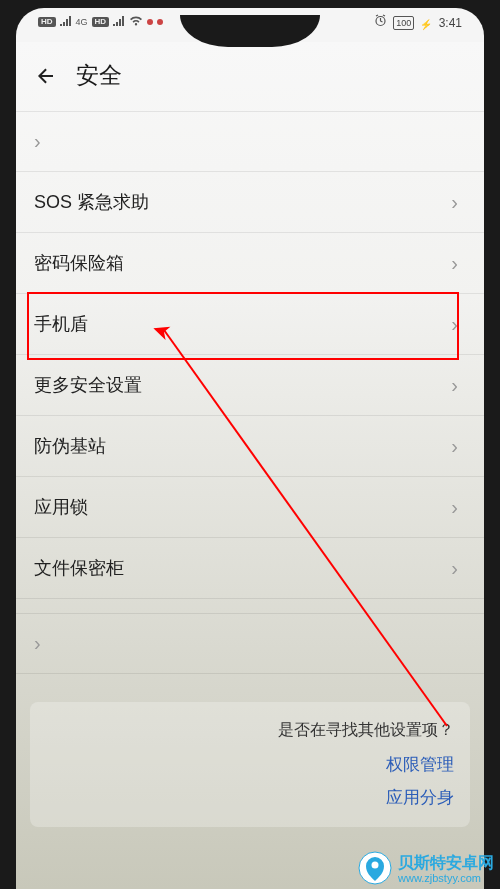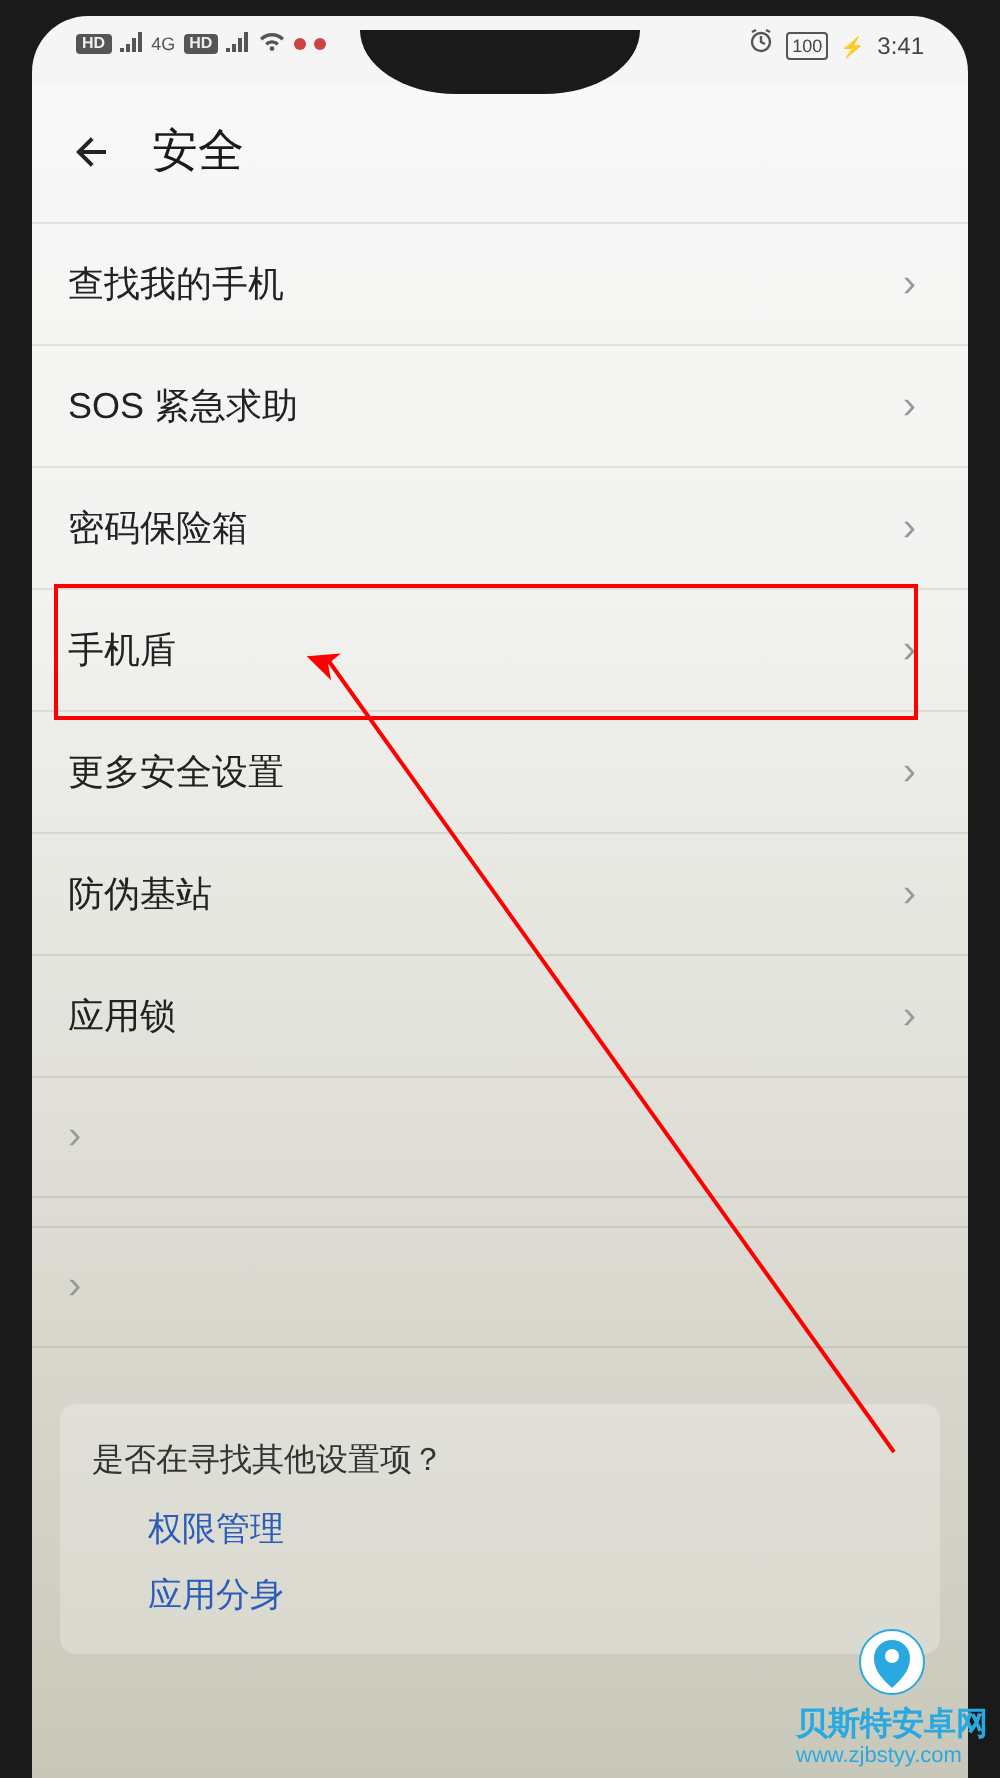--- a/index.html
+++ b/index.html
@@ -72,20 +72,21 @@
       border: 1px solid #555;
       border-radius: 2px;
       padding: 0 2px;
       font-size: 9px;
       line-height: 12px;
     }
     .screen-content {
       background: linear-gradient(180deg, #f8f8f8 0%, #f2f2f0 30%, #c8c8ba 100%);
       height: calc(100% - 34px);
       position: relative;
+      text-align: right;
     }
     .header {
       display: flex;
       align-items: center;
       padding: 18px 18px 20px;
       gap: 18px;
     }
     .back-arrow {
       width: 24px;
       height: 24px;
@@ -154,24 +155,23 @@
     .annotation-arrowhead {
       position: absolute;
       pointer-events: none;
       z-index: 201;
     }
     .watermark {
       position: absolute;
       bottom: 4px;
       right: 6px;
       display: flex;
-      align-items: center;
+      align-items: flex-end;
       gap: 6px;
       z-index: 300;
-      flex-direction: column;
     }
     .wm-logo {
       width: 34px;
       height: 34px;
       border-radius: 50%;
       display: flex;
       align-items: center;
       justify-content: center;
     }
     .wm-text {
@@ -236,21 +236,20 @@
       <span class="back-arrow">
         <svg width="24" height="24" viewBox="0 0 24 24">
             <path d="M19 11H7.8l5-5-1.4-1.4L4 12l7.4 7.4 1.4-1.4-5-5H19z" fill="#222"></path>
           </svg>
       </span>
       <span class="page-title">安全</span>
     </div>
 
     <div class="settings-list">
       <div class="list-item">
-        <span>查找我的手机</span>
         <span class="chevron">›</span>
       </div>
       <div class="list-item">
         <span>SOS 紧急求助</span>
         <span class="chevron">›</span>
       </div>
       <div class="list-item">
         <span>密码保险箱</span>
         <span class="chevron">›</span>
       </div>
@@ -264,20 +263,21 @@
       </div>
       <div class="list-item">
         <span>防伪基站</span>
         <span class="chevron">›</span>
       </div>
       <div class="list-item">
         <span>应用锁</span>
         <span class="chevron">›</span>
       </div>
       <div class="list-item">
+        <span>文件保密柜</span>
         <span class="chevron">›</span>
       </div>
 
       <div class="group-gap"></div>
 
       <div class="list-item" style="border-top:1px solid rgba(0,0,0,0.08)">
         <span class="chevron">›</span>
       </div>
     </div>
 

